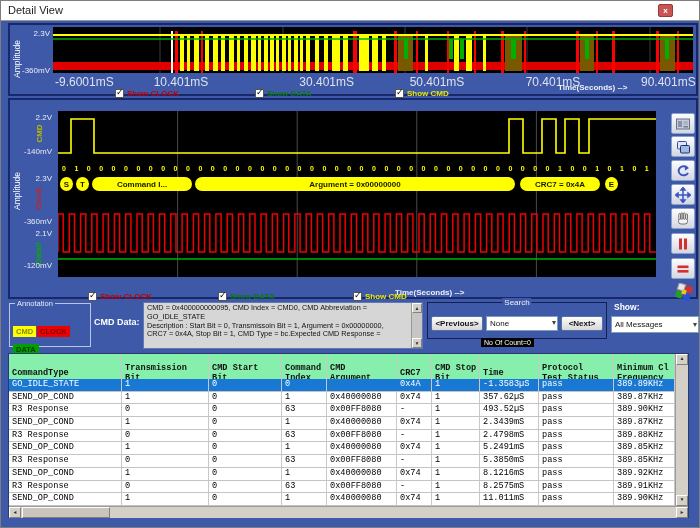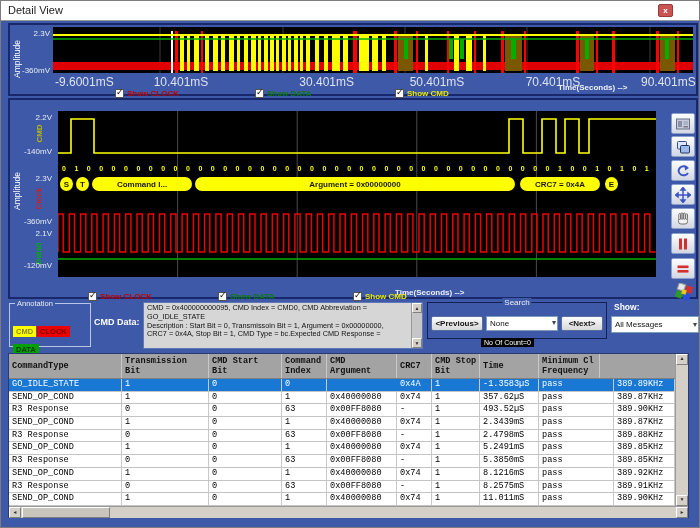--- a/index.html
+++ b/index.html
@@ -47,21 +47,21 @@
        font-size:8px;font-weight:bold;color:#111;text-align:center;}
   .dd{background:#fff;border:1px solid #7f9db9;font-size:8px;color:#111;}
   .dd .val{position:absolute;left:3px;top:2px;}
   .dd .arr{position:absolute;right:1px;top:1px;font-size:8px;color:#444;}
   #searchbox{border:1.5px solid #141f52;}
   #searchbox .gblabel{left:50%;transform:translateX(-50%);font-size:8px;}
   #countlbl{background:#000;color:#fff;font-size:7px;padding:1px 3px;}
   #showlbl{font-size:8.5px;font-weight:bold;color:#fff;}
   
   #dtable{left:7px;top:352px;width:681px;height:165px;background:#fff;border:1px solid #2a3a6e;font-family:"Liberation Mono",monospace;}
-  .thead{display:flex;height:25px;border-bottom:1px solid #808080;background:#a3a3a3;}
+  .thead{display:flex;height:38px;border-bottom:1px solid #808080;background:#86efac;}
   .th{display:flex;flex-direction:column;justify-content:center;border-right:1px solid #c8c8c8;
       font-size:8.6px;font-weight:bold;color:#111;padding-left:3px;line-height:10px;overflow:hidden;white-space:nowrap;}
   .tr{display:flex;height:12.7px;border-bottom:1px solid #c4c4c4;background:#fff;}
   .tr.sel{background:#1878d4;color:#fff;}
   .td{border-right:1px solid #c8c8c8;font-size:8.6px;padding-left:3px;line-height:11.5px;
       overflow:hidden;white-space:nowrap;color:inherit;}
   #vscroll{background:#d4d0c8;border-left:1px solid #9a9a9a;}
   #hscroll{background:#d4d0c8;border-top:1px solid #9a9a9a;}
   .thumb{background:#c9c5bd;border:1px solid;border-color:#fff #808080 #808080 #fff;}
 </style>
@@ -386,20 +386,24 @@
         <div class="th" style="width: 35px;">
           <span>CRC7</span>
         </div>
         <div class="th" style="width: 48px;">
           <span>CMD Stop</span>
           <span>Bit</span>
         </div>
         <div class="th" style="width: 59px;">
           <span>Time</span>
         </div>
+        <div class="th" style="width: 75px;">
+          <span>Protocol</span>
+          <span>Test Status</span>
+        </div>
         <div class="th" style="width: 61px;">
           <span>Minimum Cl</span>
           <span>Frequency</span>
         </div>
       </div>
     <div class="abs" id="tbody" style="left:0;top:25px;width:666px;height:127px;">
         <div class="tr sel">
           <div class="td" style="width: 113px;">GO_IDLE_STATE</div>
           <div class="td" style="width: 87px;">1</div>
           <div class="td" style="width: 73px;">0</div>

